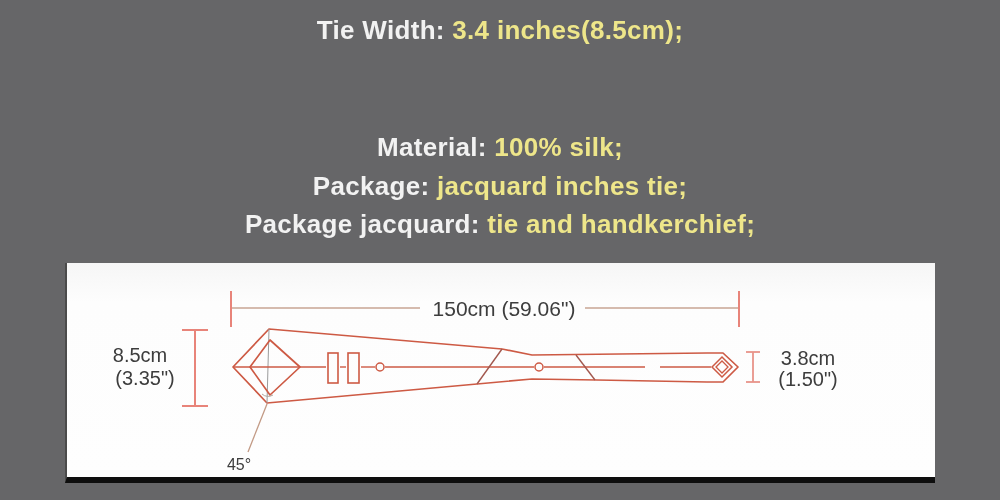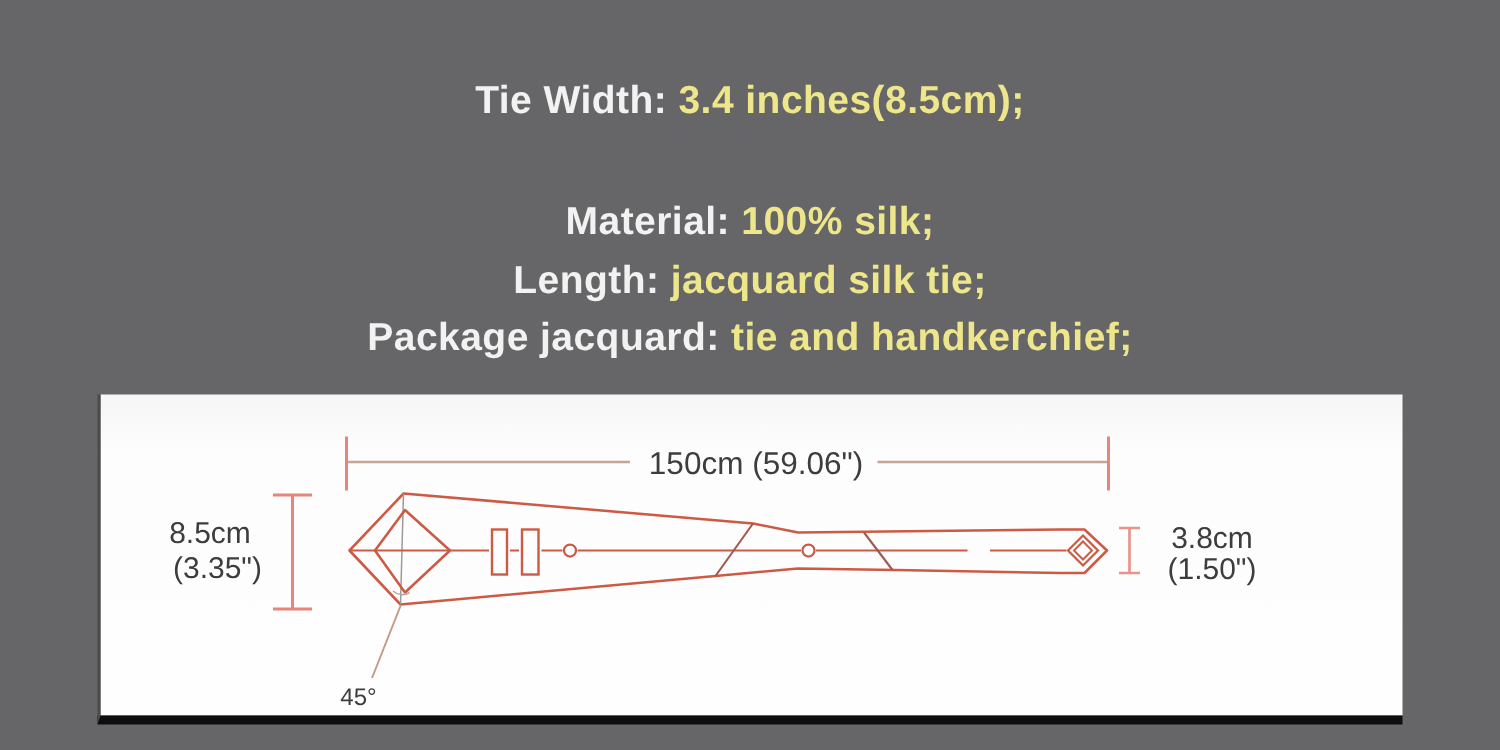--- a/index.html
+++ b/index.html
@@ -11,21 +11,21 @@
     overflow:hidden;
   }
   .spec-block {
     position:absolute; left:0; width:1000px;
     text-align:center;
     font-weight:bold;
     font-size:26px;
     letter-spacing:0.3px;
     white-space:nowrap;
   }
-  .spec-block-1 { top:10px;  line-height:40px;margin-top:36px; }
+  .spec-block-1 { top:10px;  line-height:40px; }
   .spec-block-2 { top:128px; line-height:38.7px; }
   .spec-label { color:#f2f2f2; }
   .spec-value { color:#eee68a; }
   .diagram-panel {
     position:absolute; left:65px; top:263px;
     width:868px; height:214px;
     background:linear-gradient(180deg,#f6f6f6 0%, #fdfdfd 18%, #fefefe 100%);
     border-left:2px solid #4b4b4b;
     border-bottom:6px solid #0e0e0e;
   }
@@ -46,22 +46,22 @@
       <span class="spec-value">3.4 inches(8.5cm);</span>
     </div>
   </div>
 
   <div class="spec-block spec-block-2">
     <div>
       <span class="spec-label">Material:</span>
       <span class="spec-value">100% silk;</span>
     </div>
     <div>
-      <span class="spec-label">Length:</span>
-      <span class="spec-value">jacquard silk tie;</span>
+      <span class="spec-label">Package:</span>
+      <span class="spec-value">jacquard inches tie;</span>
     </div>
     <div>
       <span class="spec-label">Package jacquard:</span>
       <span class="spec-value">tie and handkerchief;</span>
     </div>
   </div>
 
   <div class="diagram-panel">
     <svg width="868" height="214" viewBox="0 0 868 214">
 

